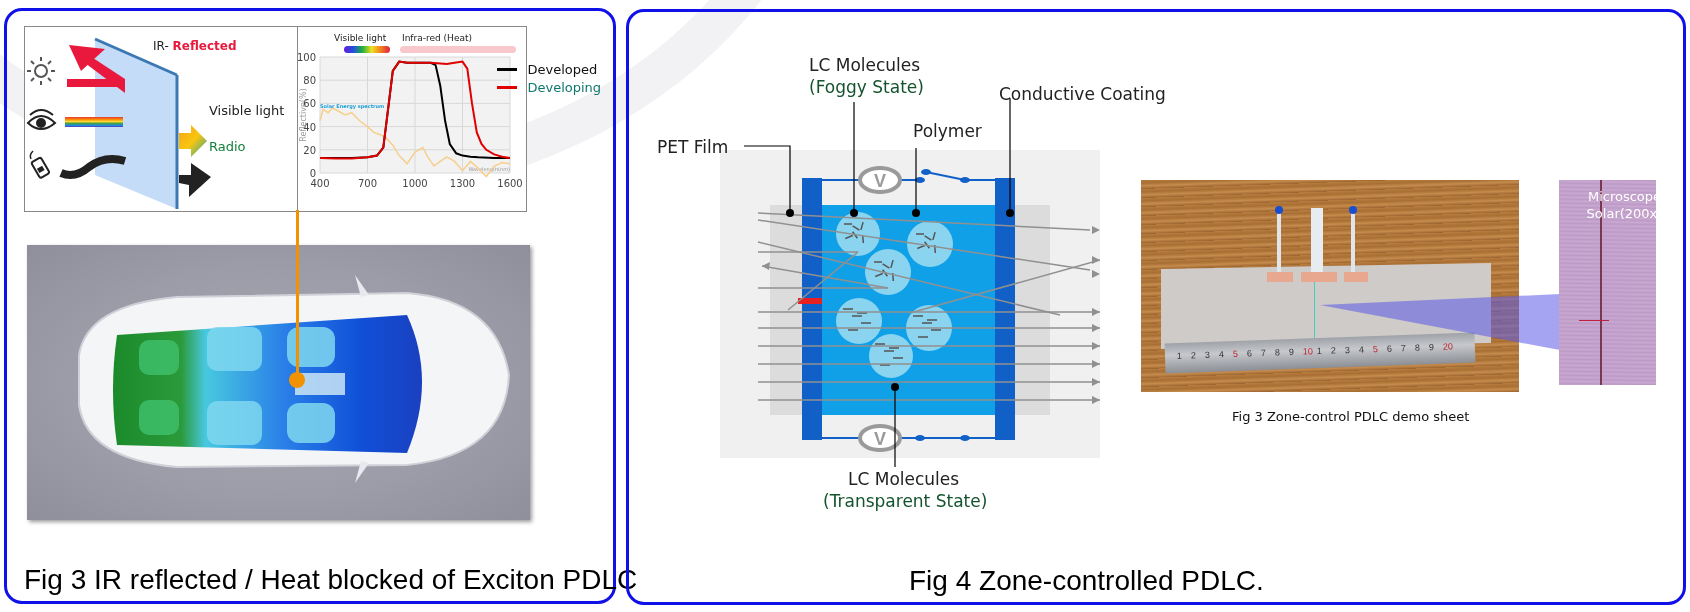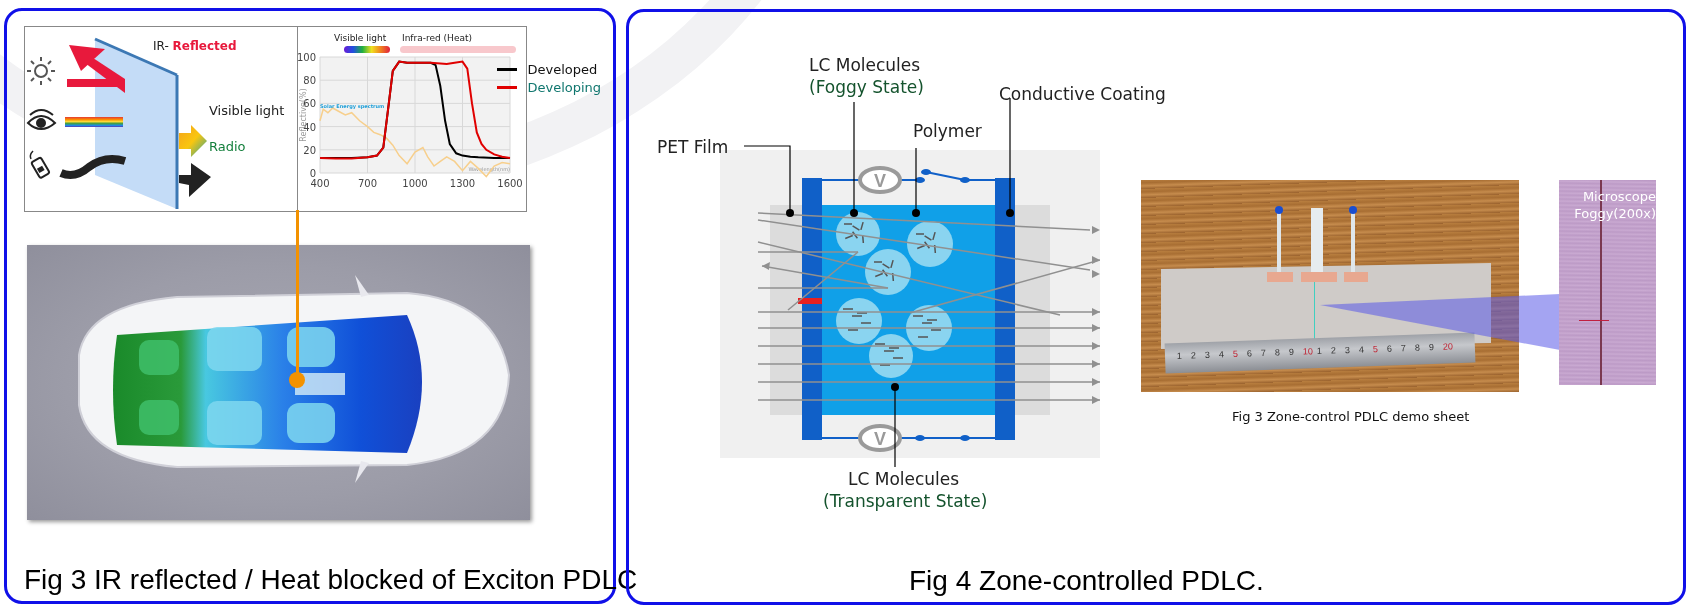--- a/index.html
+++ b/index.html
@@ -320,21 +320,21 @@
   </div>
 </div>
 
 <svg class="abs" style="left:1320px;top:280px;" width="240" height="80">
   <polygon points="0,25 240,14 240,70" fill="#5a5ae8" opacity="0.55"></polygon>
 </svg>
 
 <div class="abs" style="left:1559px;top:180px;width:97px;height:205px;background:repeating-linear-gradient(1deg,#c8a8d0 0px,#bc9ac6 2px,#caaad2 4px);">
   <div class="abs" style="left:41px;top:0;width:2px;height:205px;background:#7a3850;"></div>
   <div class="abs" style="left:20px;top:140px;width:30px;height:1px;background:#c02040;"></div>
-  <div class="abs cal" style="left:0;top:8px;width:97px;text-align:right;font-size:13px;color:#fff;line-height:17px;">
+  <div class="abs cal" style="left:0;top:8px;width:97px;text-align:center;font-size:13px;color:#fff;line-height:17px;padding-left:17px;">
     <div>Microscope</div>
-    <div>Foggy(200x)</div>
+    <div>Solar(200x)</div>
   </div>
 </div>
 
 <div class="abs cal" style="left:1232px;top:409px;font-size:13px;color:#111;white-space:nowrap;">Fig 3 Zone-control PDLC demo sheet</div>
 
 <div class="caption" style="left:909px;top:565px;">Fig 4 Zone-controlled PDLC.</div>
 
 </body></html>

